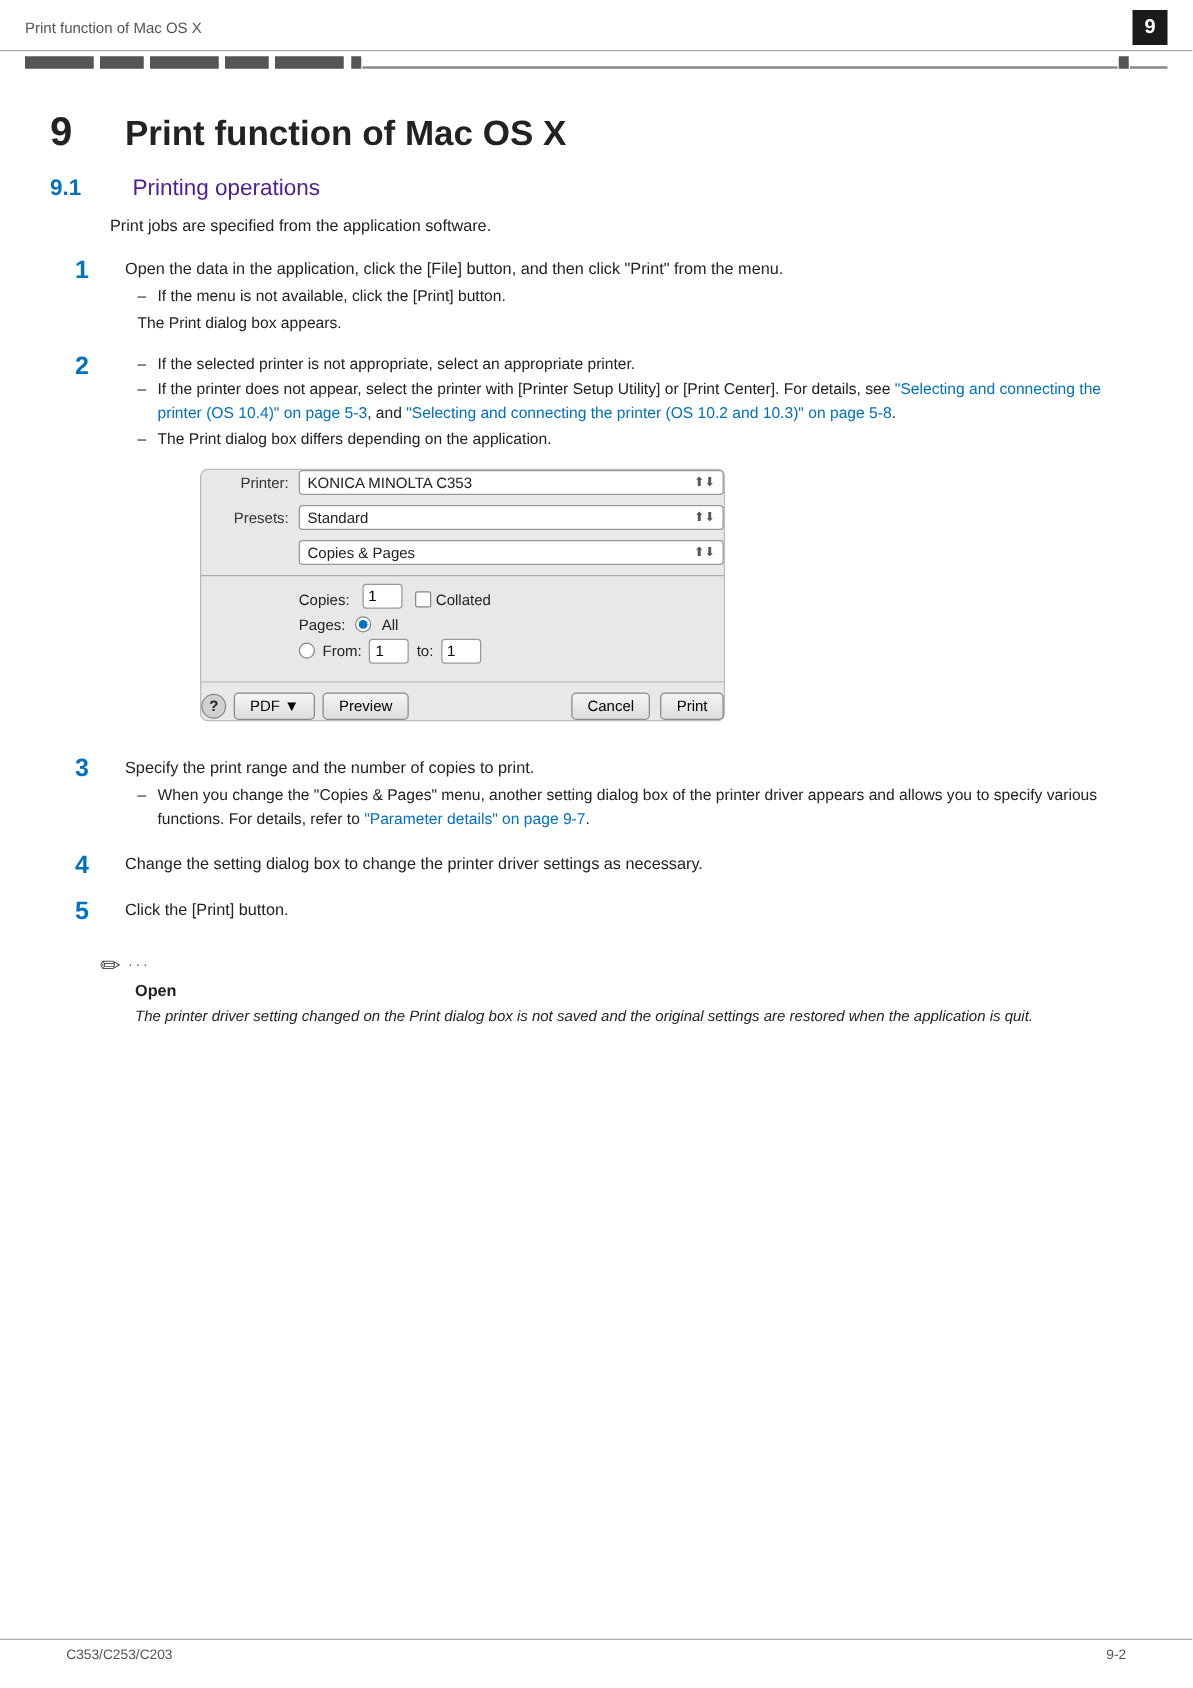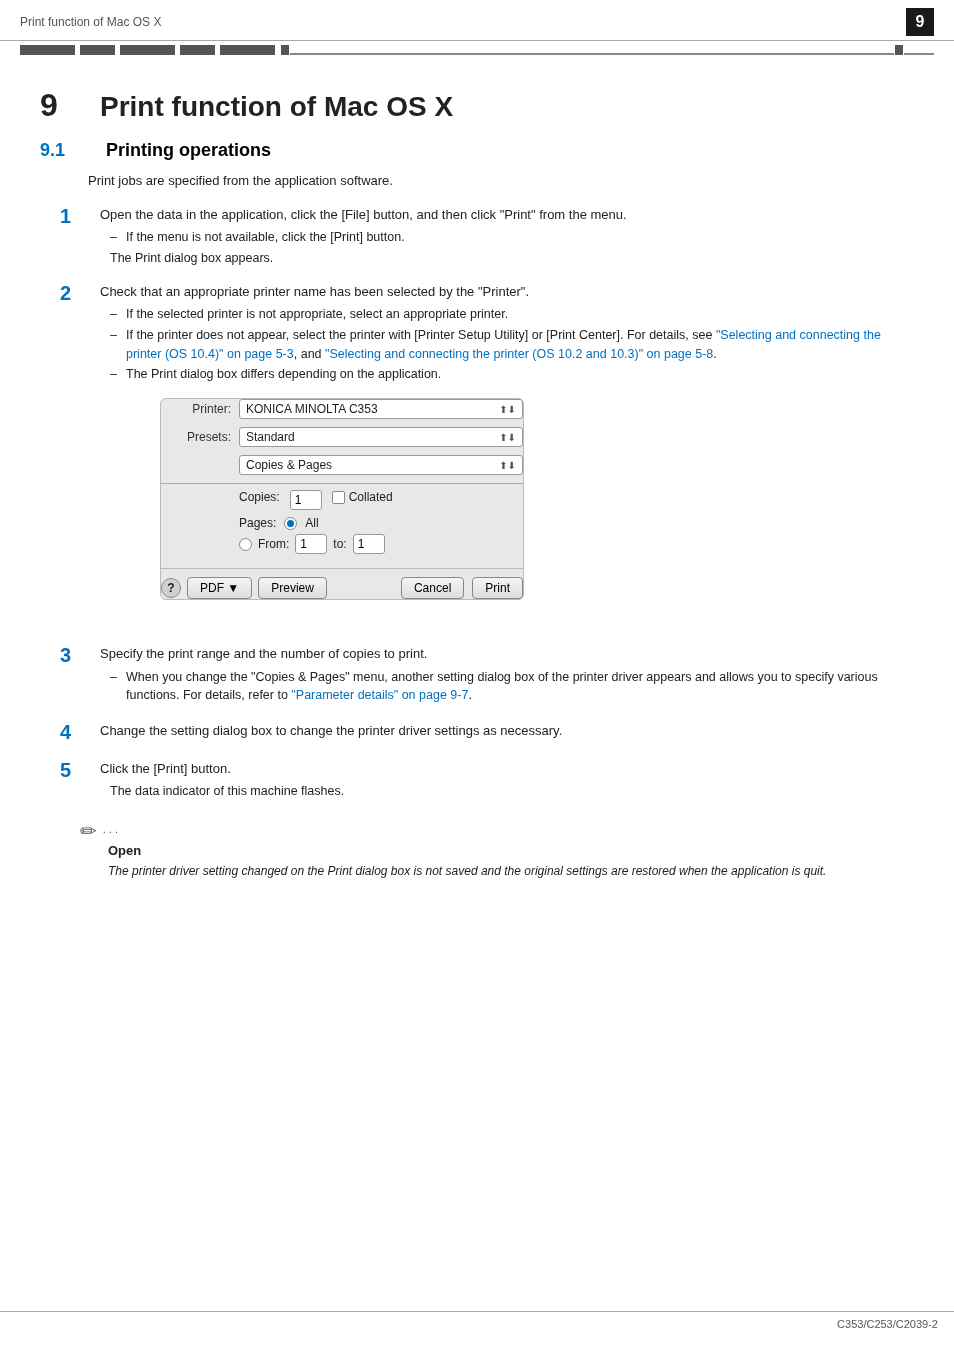--- a/index.html
+++ b/index.html
@@ -69,22 +69,22 @@
       margin-bottom: 10px;
     }
     .section-num {
       font-size: 18px;
       font-weight: bold;
       color: #0070c0;
       min-width: 50px;
     }
     .section-title {
       font-size: 18px;
-      font-weight: bold;
-      color: #000000;
+      font-weight: normal;
+      color: #4c1d95;
     }
 
     .intro-text {
       margin-left: 48px;
       margin-bottom: 14px;
       font-size: 13px;
       line-height: 1.5;
     }
 
     
@@ -115,24 +115,24 @@
       margin-left: 10px;
       margin-bottom: 2px;
       font-size: 12.5px;
       line-height: 1.5;
     }
     .dash { min-width: 10px; color: #222; }
     .link-text { color: #0070c0; }
 
     
     .dialog-container {
-      margin: 14px 0 30px 60px;
+      margin: 14px 0 13px 60px;
       border: 1px solid #bbb;
       background: #e8e8e8;
-      width: 364px;
+      width: 420px;
       border-radius: 6px;
       font-size: 12px;
     }
     .dialog-row {
       display: flex;
       align-items: center;
       margin-bottom: 8px;
       gap: 8px;
     }
     .dialog-label {
@@ -156,21 +156,21 @@
       font-size: 10px;
       color: #555;
     }
     .dialog-divider {
       border: none;
       border-top: 1px solid #aaa;
       margin: 6px 0;
     }
     .dialog-copies-row {
       display: flex;
-      align-items: flex-start;
+      align-items: flex-end;
       gap: 10px;
       margin-bottom: 6px;
       margin-left: 78px;
     }
     .dialog-input-small {
       width: 32px;
       border: 1px solid #999;
       border-radius: 3px;
       padding: 2px 4px;
       font-size: 12px;
@@ -285,22 +285,22 @@
     }
 
     
     .footer {
       position: absolute;
       bottom: 20px;
       left: 0;
       right: 0;
       display: flex;
       align-items: center;
-      justify-content: flex-end;
-      padding: 0 16px;
+      justify-content: space-between;
+      padding: 0 53px;
       border-top: 1px solid #aaa;
       padding-top: 6px;
     }
     .footer-left {
       font-size: 11px;
       color: #555;
     }
     .footer-right {
       font-size: 11px;
       color: #555;
@@ -372,21 +372,20 @@
         <span class="dash">–</span>
         <span>If the menu is not available, click the [Print] button.</span>
       </div>
       <div style="margin-left:10px; font-size:12.5px; line-height:1.5;">The Print dialog box appears.</div>
     </div>
   </div>
 
   <div class="step">
     <span class="step-num">2</span>
     <div class="step-content">
-      <p class="step-main">Check that an appropriate printer name has been selected by the "Printer".</p>
       <div class="sub-item">
         <span class="dash">–</span>
         <span>If the selected printer is not appropriate, select an appropriate printer.</span>
       </div>
       <div class="sub-item">
         <span class="dash">–</span>
         <span>If the printer does not appear, select the printer with [Printer Setup Utility] or [Print Center]. For details, see <span class="link-text">"Selecting and connecting the printer (OS 10.4)" on page 5-3</span>, and <span class="link-text">"Selecting and connecting the printer (OS 10.2 and 10.3)" on page 5-8</span>.</span>
       </div>
       <div class="sub-item">
         <span class="dash">–</span>
@@ -484,21 +483,20 @@
     <span class="step-num">4</span>
     <div class="step-content">
       <p class="step-main">Change the setting dialog box to change the printer driver settings as necessary.</p>
     </div>
   </div>
 
   <div class="step">
     <span class="step-num">5</span>
     <div class="step-content">
       <p class="step-main">Click the [Print] button.</p>
-      <div style="margin-left:10px; font-size:12.5px; line-height:1.5;">The data indicator of this machine flashes.</div>
     </div>
   </div>
 
   <div class="note-container">
     <div style="display:flex;align-items:flex-start;gap:6px;">
       <div style="font-size:20px;color:#555;margin-top:2px;">✏</div>
       <span style="font-size:11px;color:#555;letter-spacing:3px;margin-top:6px;">...</span>
     </div>
     <div style="margin-left:28px;">
       <p class="note-header">Open</p>

